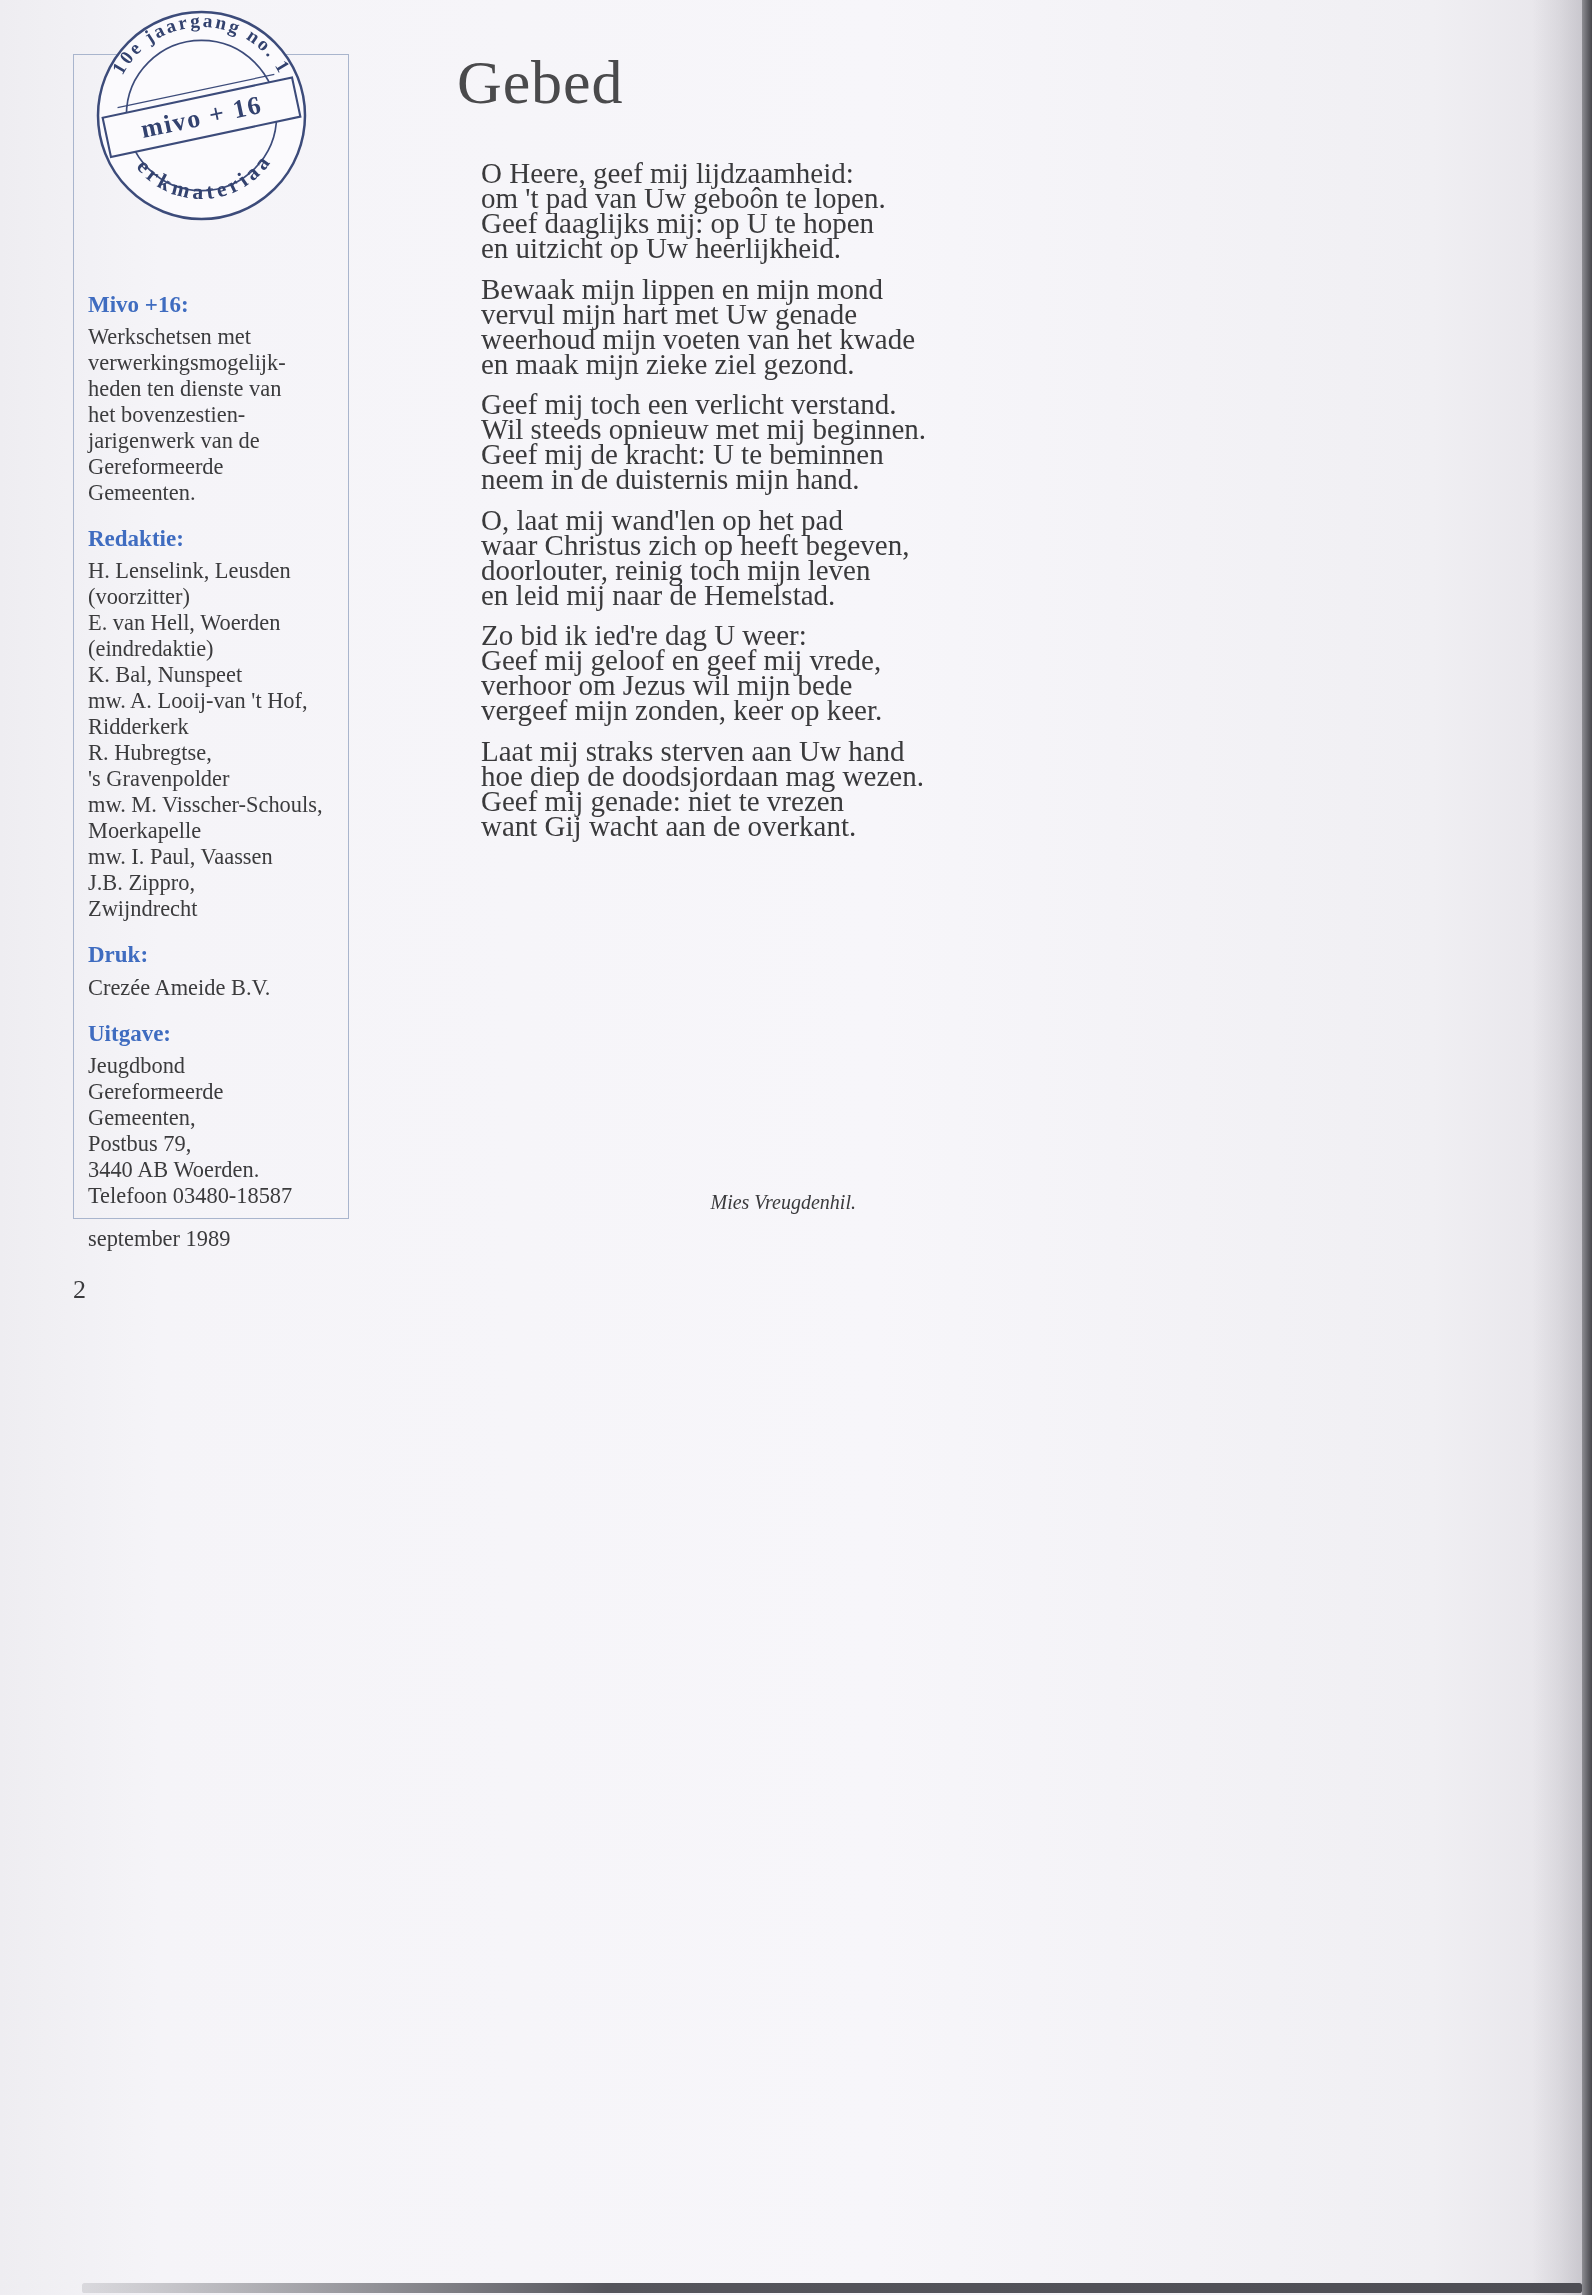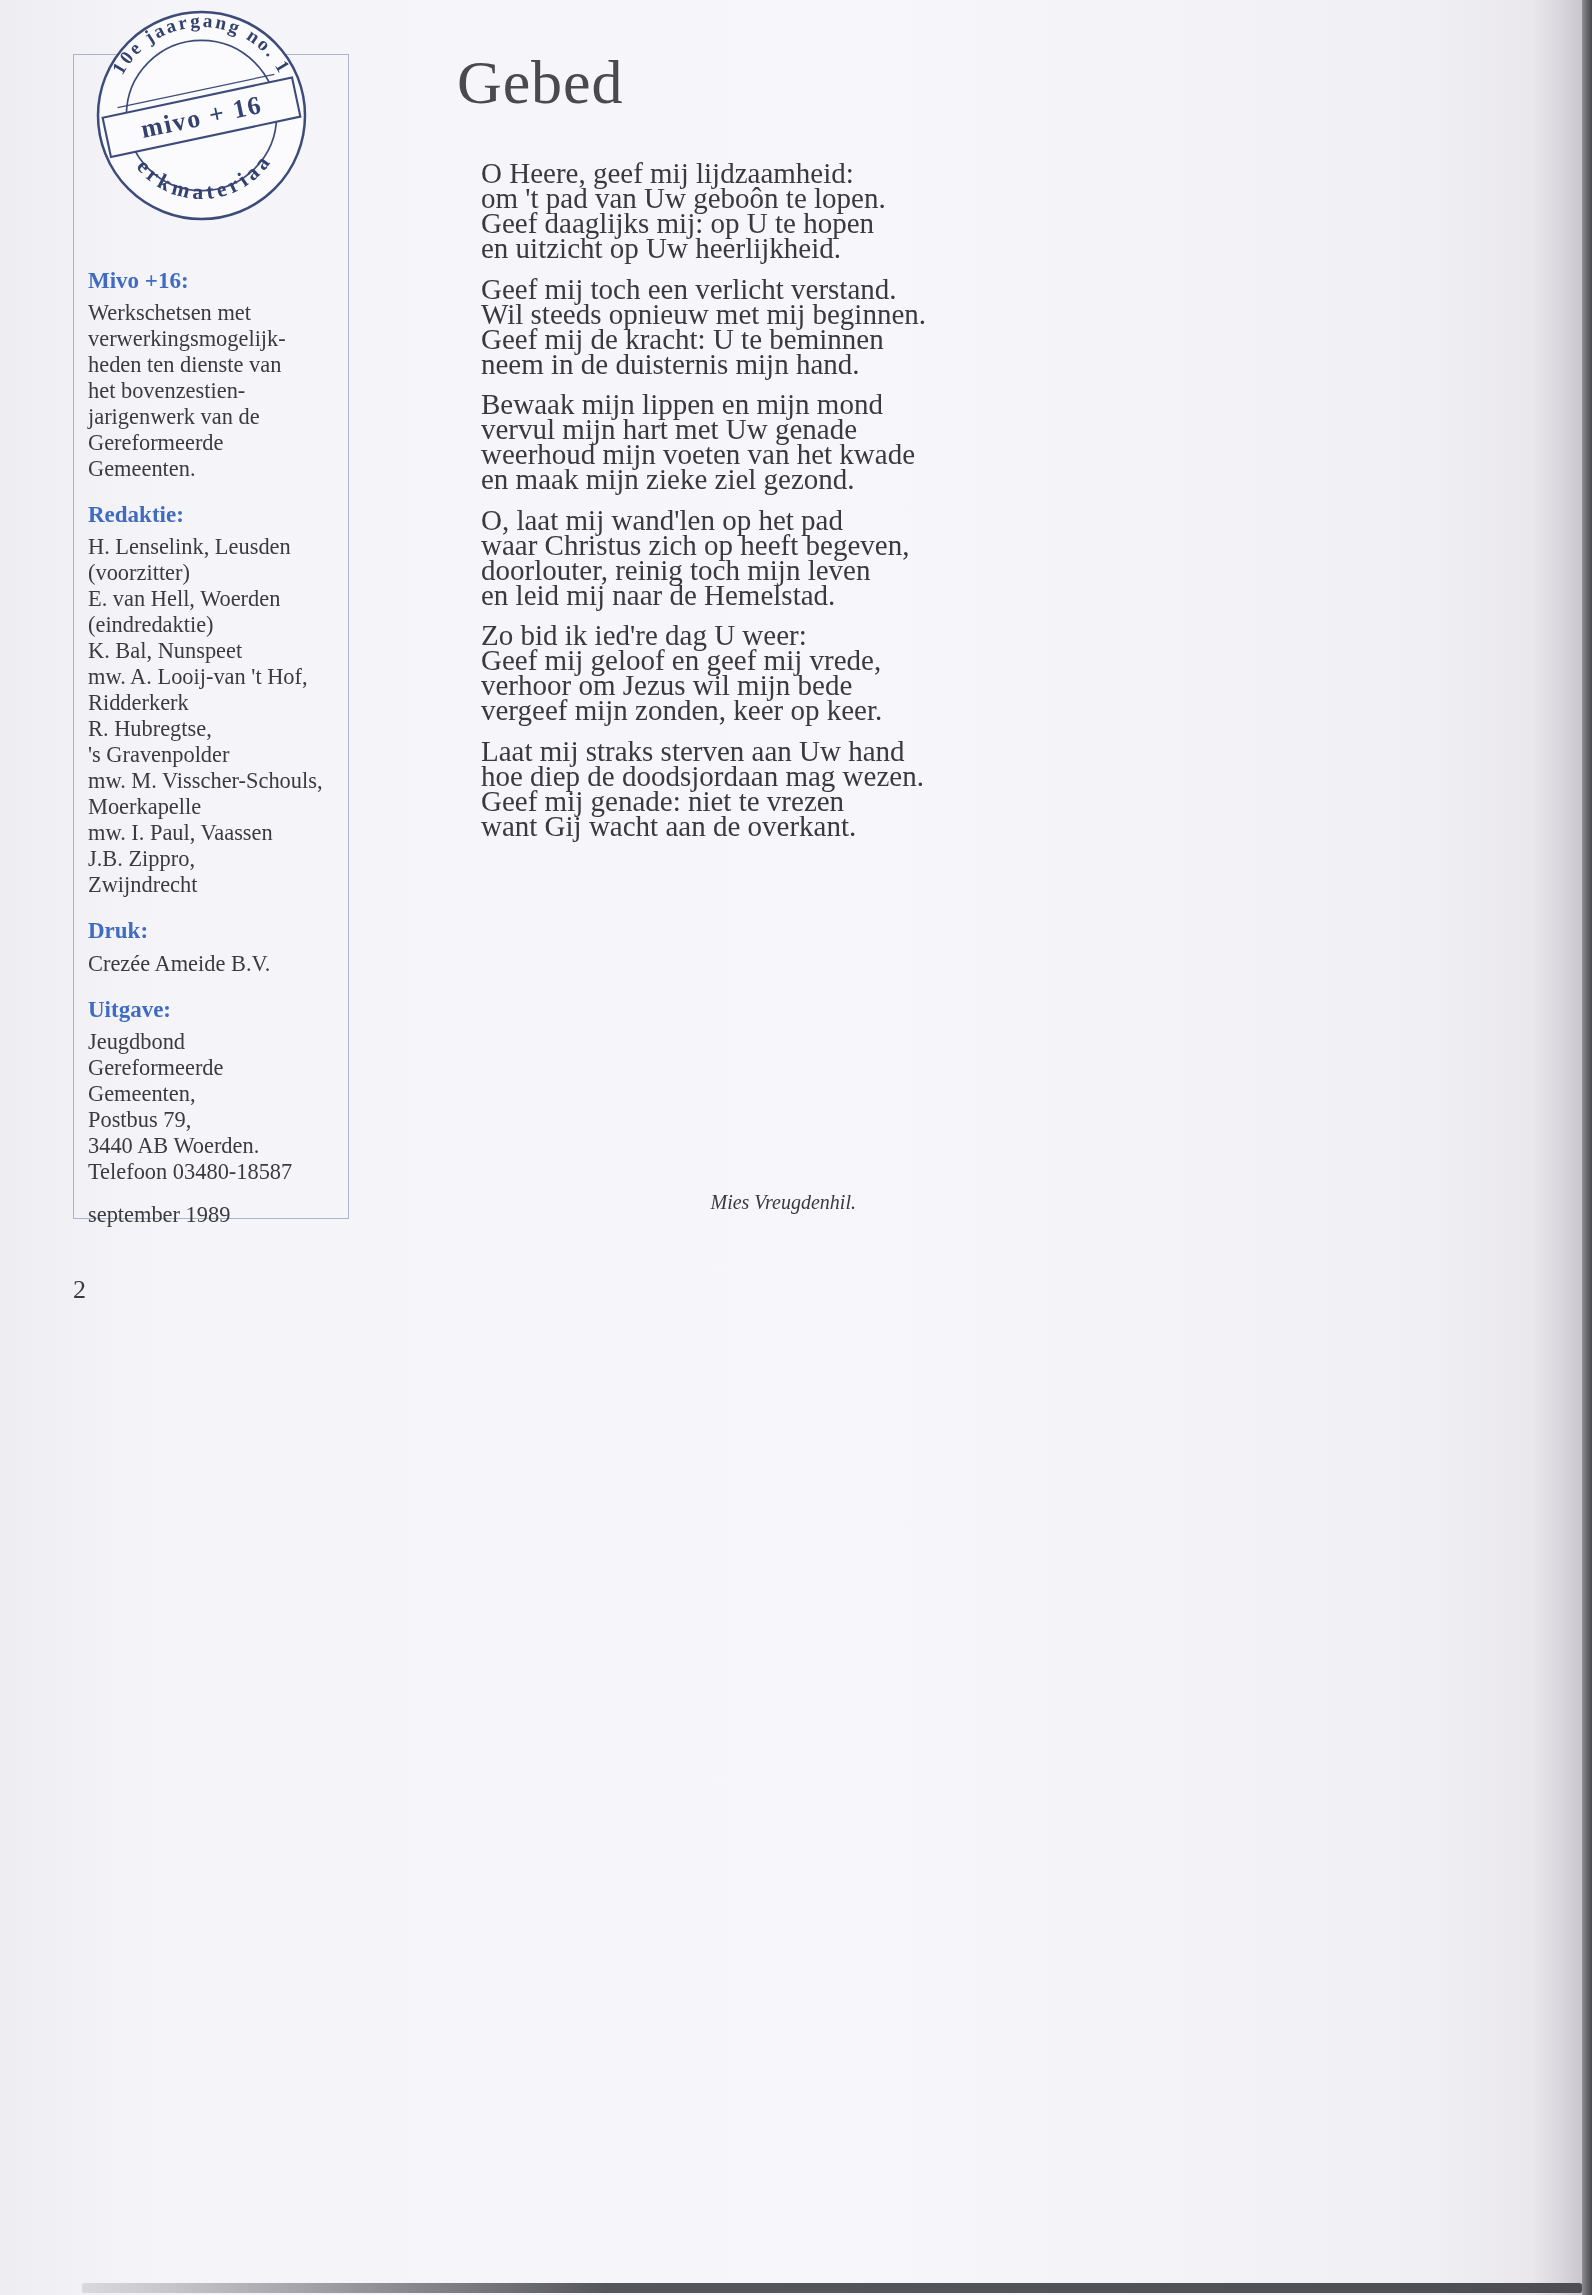--- a/index.html
+++ b/index.html
@@ -13,21 +13,21 @@
     background:linear-gradient(to right,#8e8e93,#45454a);}
   .shade-right{position:absolute;top:0;right:10.4px;width:50px;height:100%;
     background:linear-gradient(to right,rgba(60,60,70,0),rgba(60,60,70,0.14));}
   .edge-bottom{position:absolute;bottom:1.7px;left:82px;right:10.4px;height:10.4px;border-radius:2.6px;
     background:linear-gradient(to right,rgba(80,80,88,0.15),#55555c 35%,#4d4d54);}
 
   
   .colophon-box{position:absolute;left:73px;top:54px;width:274px;height:1163px;
     border:1.7px solid #a9b5cd;}
   .logo{position:absolute;left:19px;top:-48px;width:217px;height:217px;}
-  .sections{position:absolute;left:14px;top:212px;right:7px;}
+  .sections{position:absolute;left:14px;top:236px;right:7px;}
   .side-heading{color:#3f6cc0;font-weight:bold;font-size:23px;line-height:28px;
     margin-top:19px;margin-bottom:5.2px;white-space:nowrap;}
   .side-heading:first-child{margin-top:0;}
   .side-line{font-size:22.4px;line-height:26px;color:#3b3b3d;white-space:nowrap;}
   .side-date{margin-top:17.3px;font-size:22.4px;line-height:26px;color:#3b3b3d;}
 
   
   .main{position:absolute;left:457px;top:54px;width:501px;}
   .title{font-size:62px;line-height:57px;font-weight:400;color:#4a4a4c;margin:0;letter-spacing:0.9px;}
   .poem{margin-top:50px;}
@@ -105,30 +105,30 @@
   <main class="main">
     <h1 class="title">Gebed</h1>
     <div class="poem" id="poem">
         <div class="stanza">
           <div class="poem-line">O Heere, geef mij lijdzaamheid:</div>
           <div class="poem-line">om 't pad van Uw geboôn te lopen.</div>
           <div class="poem-line">Geef daaglijks mij: op U te hopen</div>
           <div class="poem-line">en uitzicht op Uw heerlijkheid.</div>
         </div>
         <div class="stanza">
+          <div class="poem-line">Bewaak mijn lippen en mijn mond</div>
+          <div class="poem-line">vervul mijn hart met Uw genade</div>
+          <div class="poem-line">weerhoud mijn voeten van het kwade</div>
+          <div class="poem-line">en maak mijn zieke ziel gezond.</div>
+        </div>
+        <div class="stanza">
           <div class="poem-line">Geef mij toch een verlicht verstand.</div>
           <div class="poem-line">Wil steeds opnieuw met mij beginnen.</div>
           <div class="poem-line">Geef mij de kracht: U te beminnen</div>
           <div class="poem-line">neem in de duisternis mijn hand.</div>
-        </div>
-        <div class="stanza">
-          <div class="poem-line">Bewaak mijn lippen en mijn mond</div>
-          <div class="poem-line">vervul mijn hart met Uw genade</div>
-          <div class="poem-line">weerhoud mijn voeten van het kwade</div>
-          <div class="poem-line">en maak mijn zieke ziel gezond.</div>
         </div>
         <div class="stanza">
           <div class="poem-line">O, laat mij wand'len op het pad</div>
           <div class="poem-line">waar Christus zich op heeft begeven,</div>
           <div class="poem-line">doorlouter, reinig toch mijn leven</div>
           <div class="poem-line">en leid mij naar de Hemelstad.</div>
         </div>
         <div class="stanza">
           <div class="poem-line">Zo bid ik ied're dag U weer:</div>
           <div class="poem-line">Geef mij geloof en geef mij vrede,</div>

